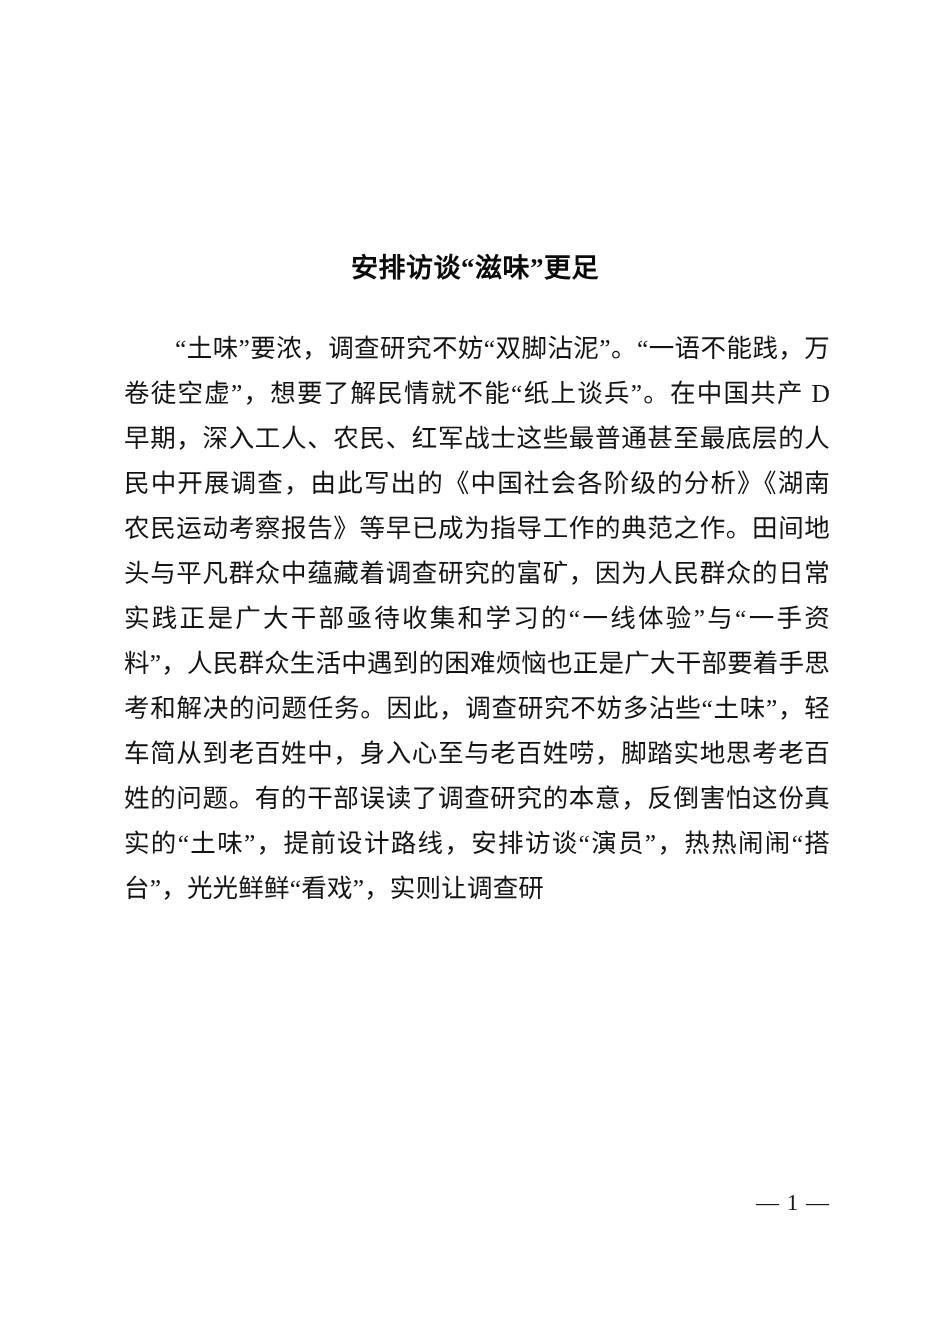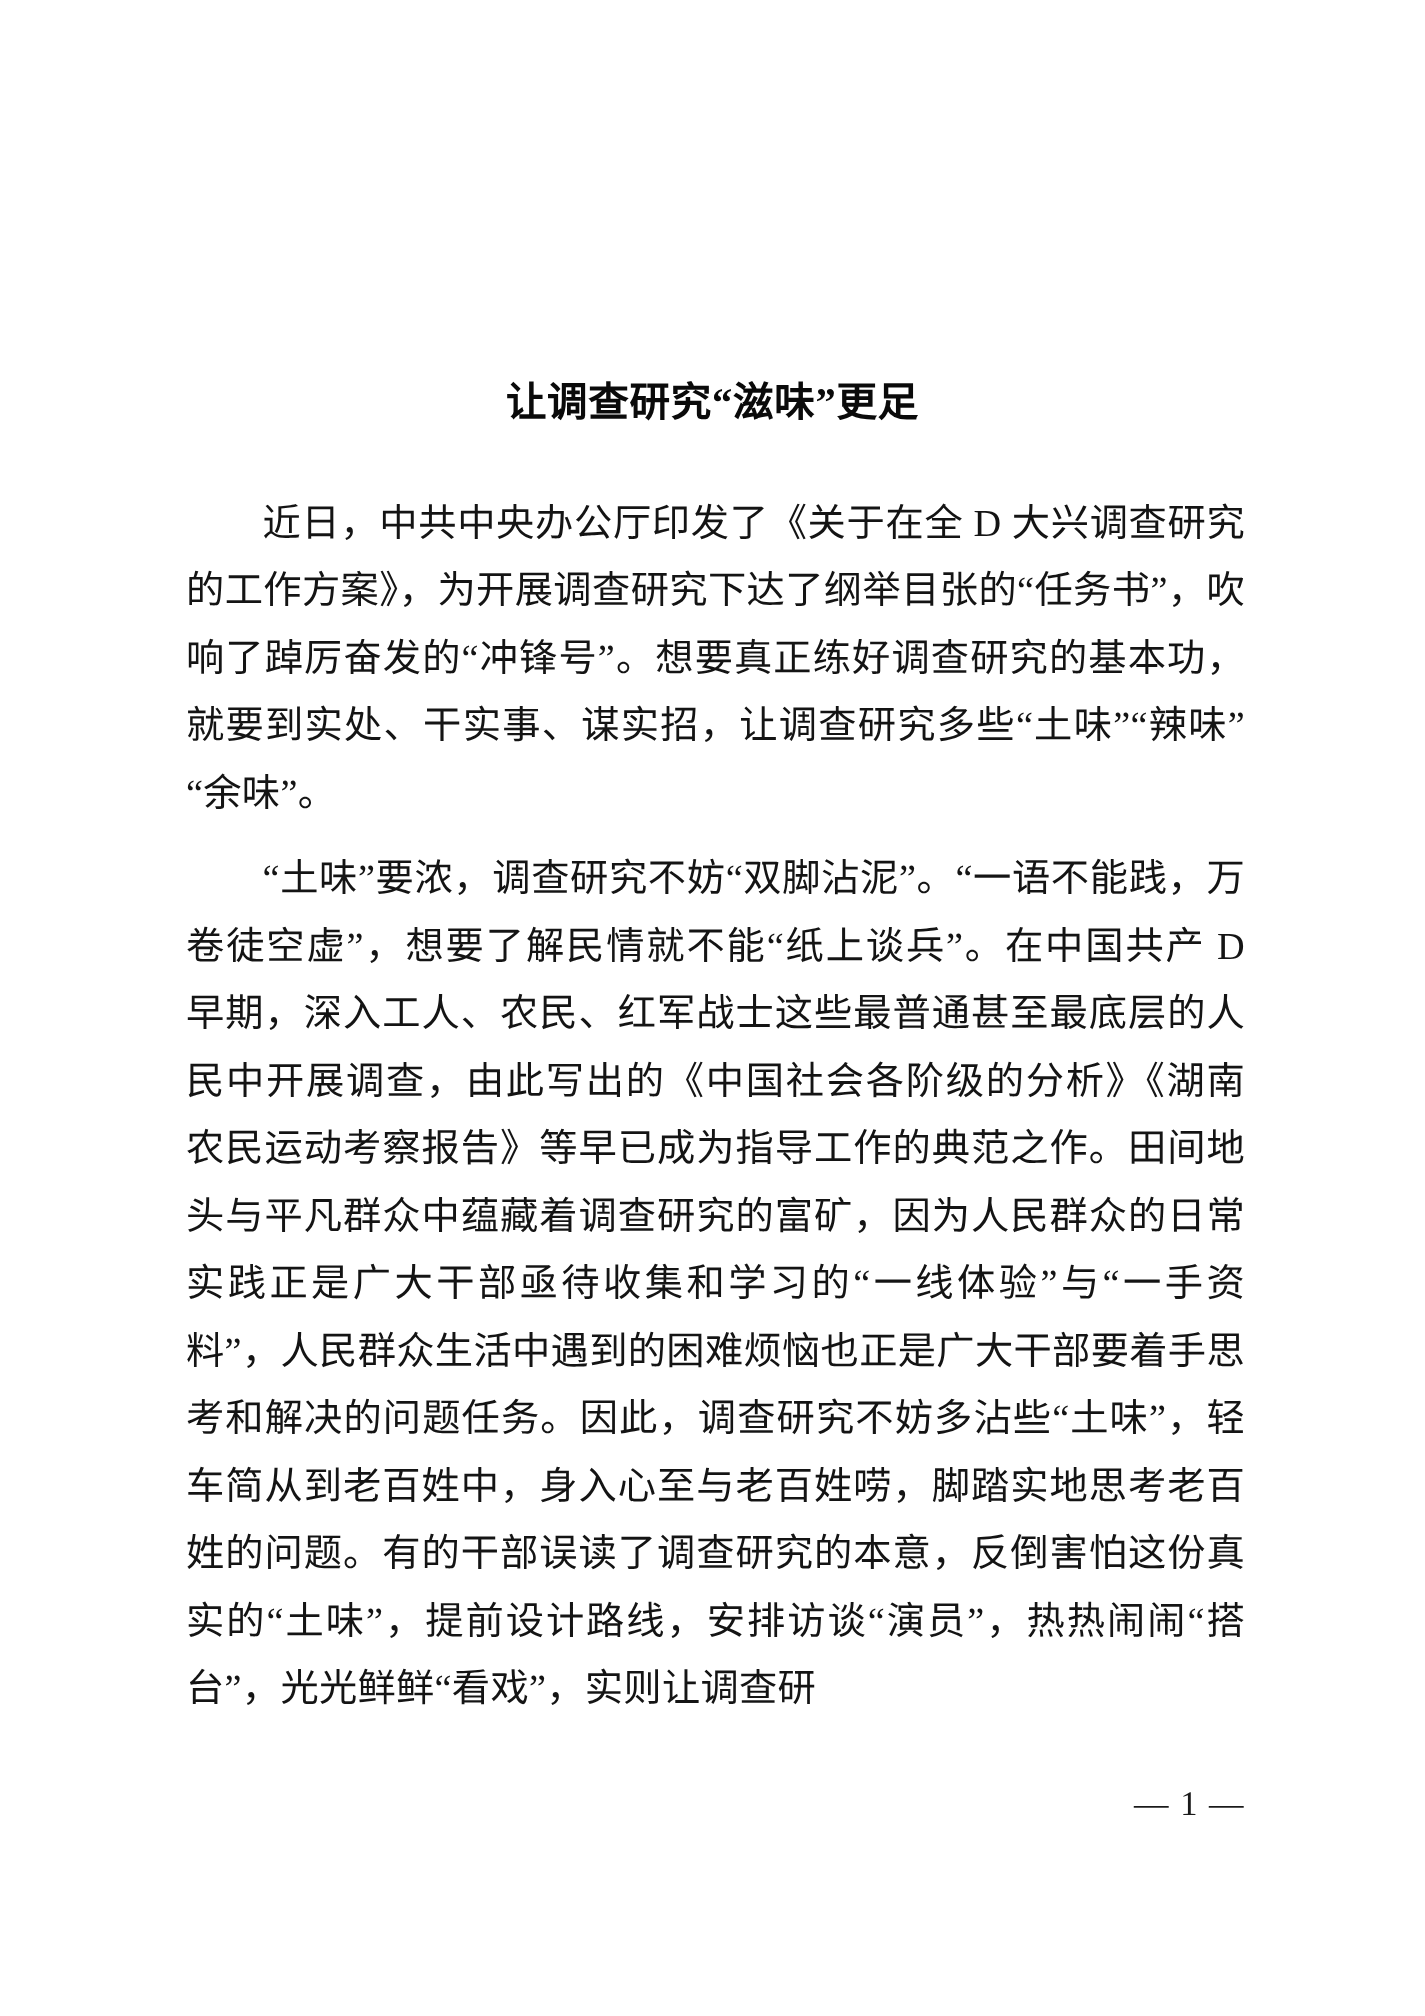--- a/index.html
+++ b/index.html
@@ -70,25 +70,24 @@
     color: #1a1a1a;
     letter-spacing: 1px;
     font-family: "Liberation Serif", "DejaVu Serif", serif;
   }
 </style>
 </head>
 <body>
 
 <div class="page">
 
-  <h1 class="doc-title">让调查研究“滋味”更足</h1>
+  <h1 class="doc-title">安排访谈“滋味”更足</h1>
 
   <div class="body-block">
 
-    <p class="para">近日，中共中央办公厅印发了《关于在全 D 大兴调查研究的工作方案》，为开展调查研究下达了纲举目张的“任务书”，吹响了踔厉奋发的“冲锋号”。想要真正练好调查研究的基本功，就要到实处、干实事、谋实招，让调查研究多些“土味”“辣味”“余味”。</p>
 
     <p class="para">“土味”要浓，调查研究不妨“双脚沾泥”。“一语不能践，万卷徒空虚”，想要了解民情就不能“纸上谈兵”。在中国共产 D 早期，深入工人、农民、红军战士这些最普通甚至最底层的人民中开展调查，由此写出的《中国社会各阶级的分析》《湖南农民运动考察报告》等早已成为指导工作的典范之作。田间地头与平凡群众中蕴藏着调查研究的富矿，因为人民群众的日常实践正是广大干部亟待收集和学习的“一线体验”与“一手资料”，人民群众生活中遇到的困难烦恼也正是广大干部要着手思考和解决的问题任务。因此，调查研究不妨多沾些“土味”，轻车简从到老百姓中，身入心至与老百姓唠，脚踏实地思考老百姓的问题。有的干部误读了调查研究的本意，反倒害怕这份真实的“土味”，提前设计路线，安排访谈“演员”，热热闹闹“搭台”，光光鲜鲜“看戏”，实则让调查研</p>
 
   </div>
 
   <div class="page-footer">— 1 —</div>
 
 </div>
 
 </body></html>

